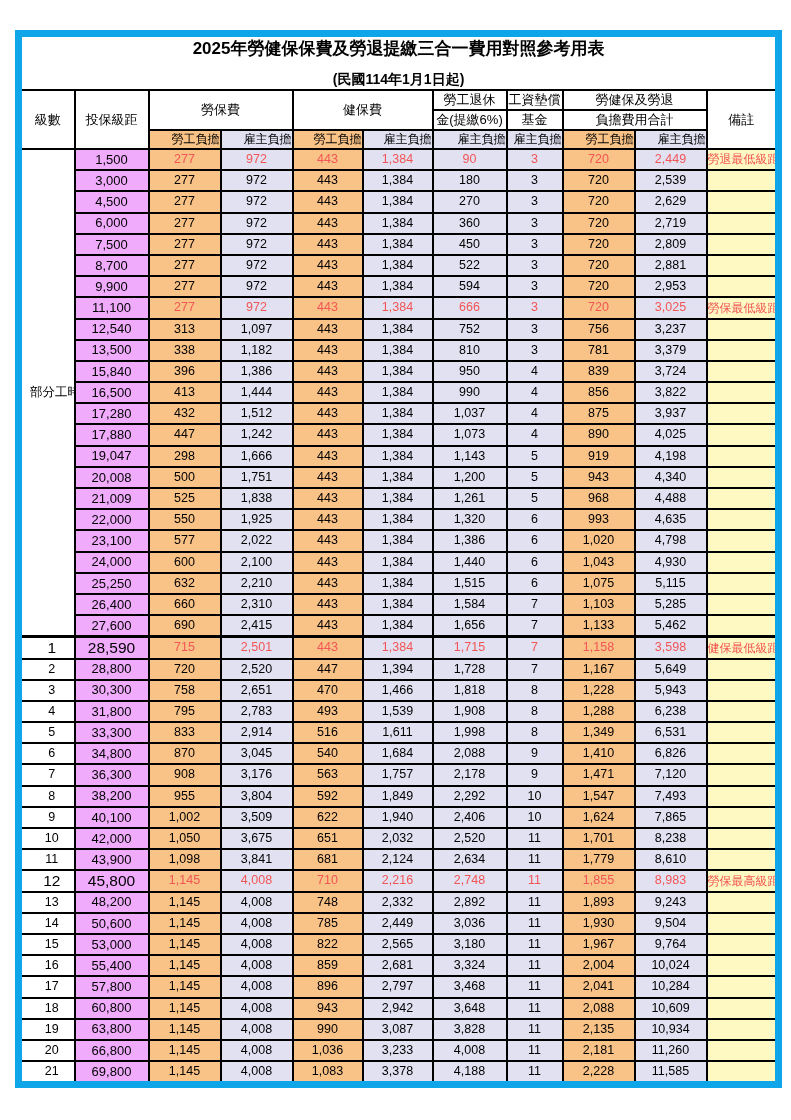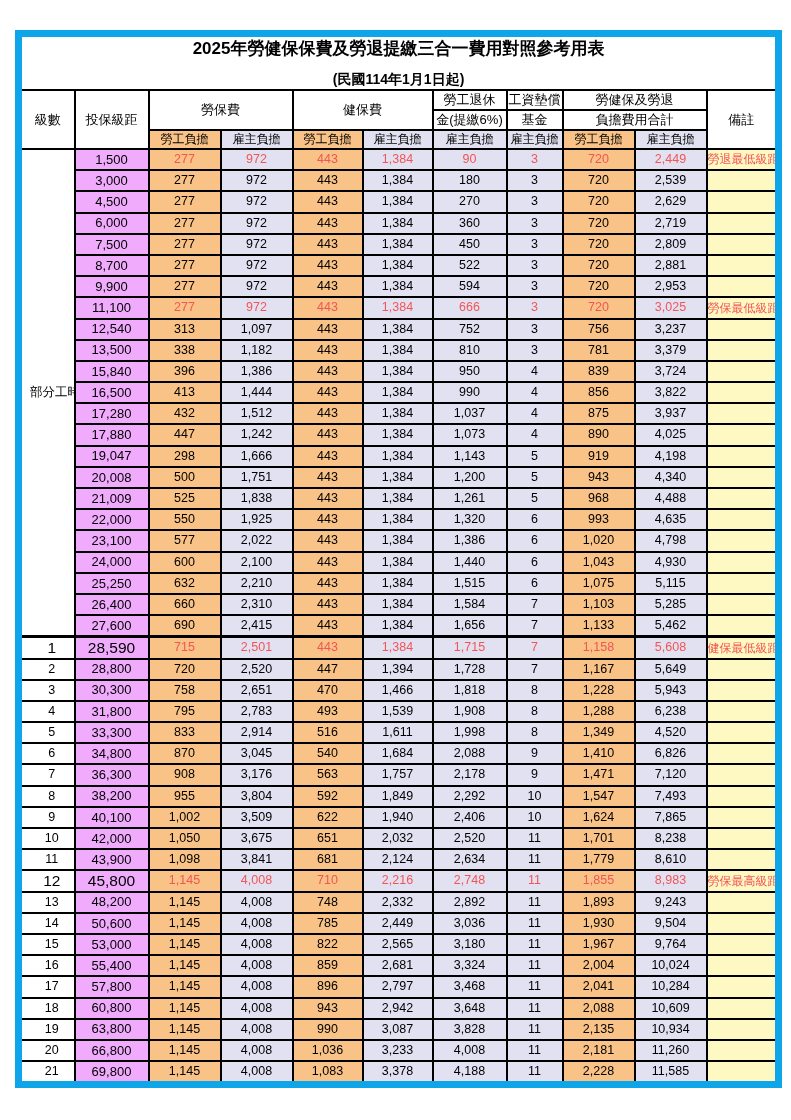--- a/index.html
+++ b/index.html
@@ -34,21 +34,21 @@
     height: 19.2px;
     font-size: 12.5px;
     line-height: 1.05;
     white-space: nowrap;
     overflow: hidden;
   }
   .title-cell { height: 52px; background: #fff; }
   .title-line1 { font-size: 17px; font-weight: bold; display: block; }
   .title-line2 { font-size: 14px; font-weight: bold; display: block; margin-top: 14px; }
   .h-group  { font-size: 13px; height: 18px; background: #fff; }
-  .h-sub    { font-size: 12px; height: 17px; }
+  .h-sub    { font-size: 12px; height: 17px; text-align: right; }
   .bg-worker   { background: #f9c286; }
   .bg-employer { background: #e2e1f2; }
   .c-level   { background: #fff; font-size: 12.5px; padding-left: 8px; }
   .c-bracket { background: #f0abfc; font-size: 13px; }
   .c-remark  { background: #fef9c3; font-size: 12px; color: #f25555; }
   .red .c-worker, .red .c-employer { color: #f25555; }
   .big .c-level, .big .c-bracket { font-size: 15.5px; }
   .thick-top td { border-top: 3px solid #000; }
 </style>
 </head>
@@ -383,21 +383,21 @@
         <tr class="red big thick-top">
           <td class="c-level">1</td>
           <td class="c-bracket">28,590</td>
           <td class="c-worker bg-worker">715</td>
           <td class="c-employer bg-employer">2,501</td>
           <td class="c-worker bg-worker">443</td>
           <td class="c-employer bg-employer">1,384</td>
           <td class="c-employer bg-employer">1,715</td>
           <td class="c-employer bg-employer">7</td>
           <td class="c-worker bg-worker">1,158</td>
-          <td class="c-employer bg-employer">5,608</td>
+          <td class="c-employer bg-employer">3,598</td>
           <td class="c-remark">健保最低級距</td>
         </tr>
         <tr class="">
           <td class="c-level">2</td>
           <td class="c-bracket">28,800</td>
           <td class="c-worker bg-worker">720</td>
           <td class="c-employer bg-employer">2,520</td>
           <td class="c-worker bg-worker">447</td>
           <td class="c-employer bg-employer">1,394</td>
           <td class="c-employer bg-employer">1,728</td>
@@ -435,21 +435,21 @@
         <tr class="">
           <td class="c-level">5</td>
           <td class="c-bracket">33,300</td>
           <td class="c-worker bg-worker">833</td>
           <td class="c-employer bg-employer">2,914</td>
           <td class="c-worker bg-worker">516</td>
           <td class="c-employer bg-employer">1,611</td>
           <td class="c-employer bg-employer">1,998</td>
           <td class="c-employer bg-employer">8</td>
           <td class="c-worker bg-worker">1,349</td>
-          <td class="c-employer bg-employer">4,520</td>
+          <td class="c-employer bg-employer">6,531</td>
           <td class="c-remark"></td>
         </tr>
         <tr class="">
           <td class="c-level">6</td>
           <td class="c-bracket">34,800</td>
           <td class="c-worker bg-worker">870</td>
           <td class="c-employer bg-employer">3,045</td>
           <td class="c-worker bg-worker">540</td>
           <td class="c-employer bg-employer">1,684</td>
           <td class="c-employer bg-employer">2,088</td>

